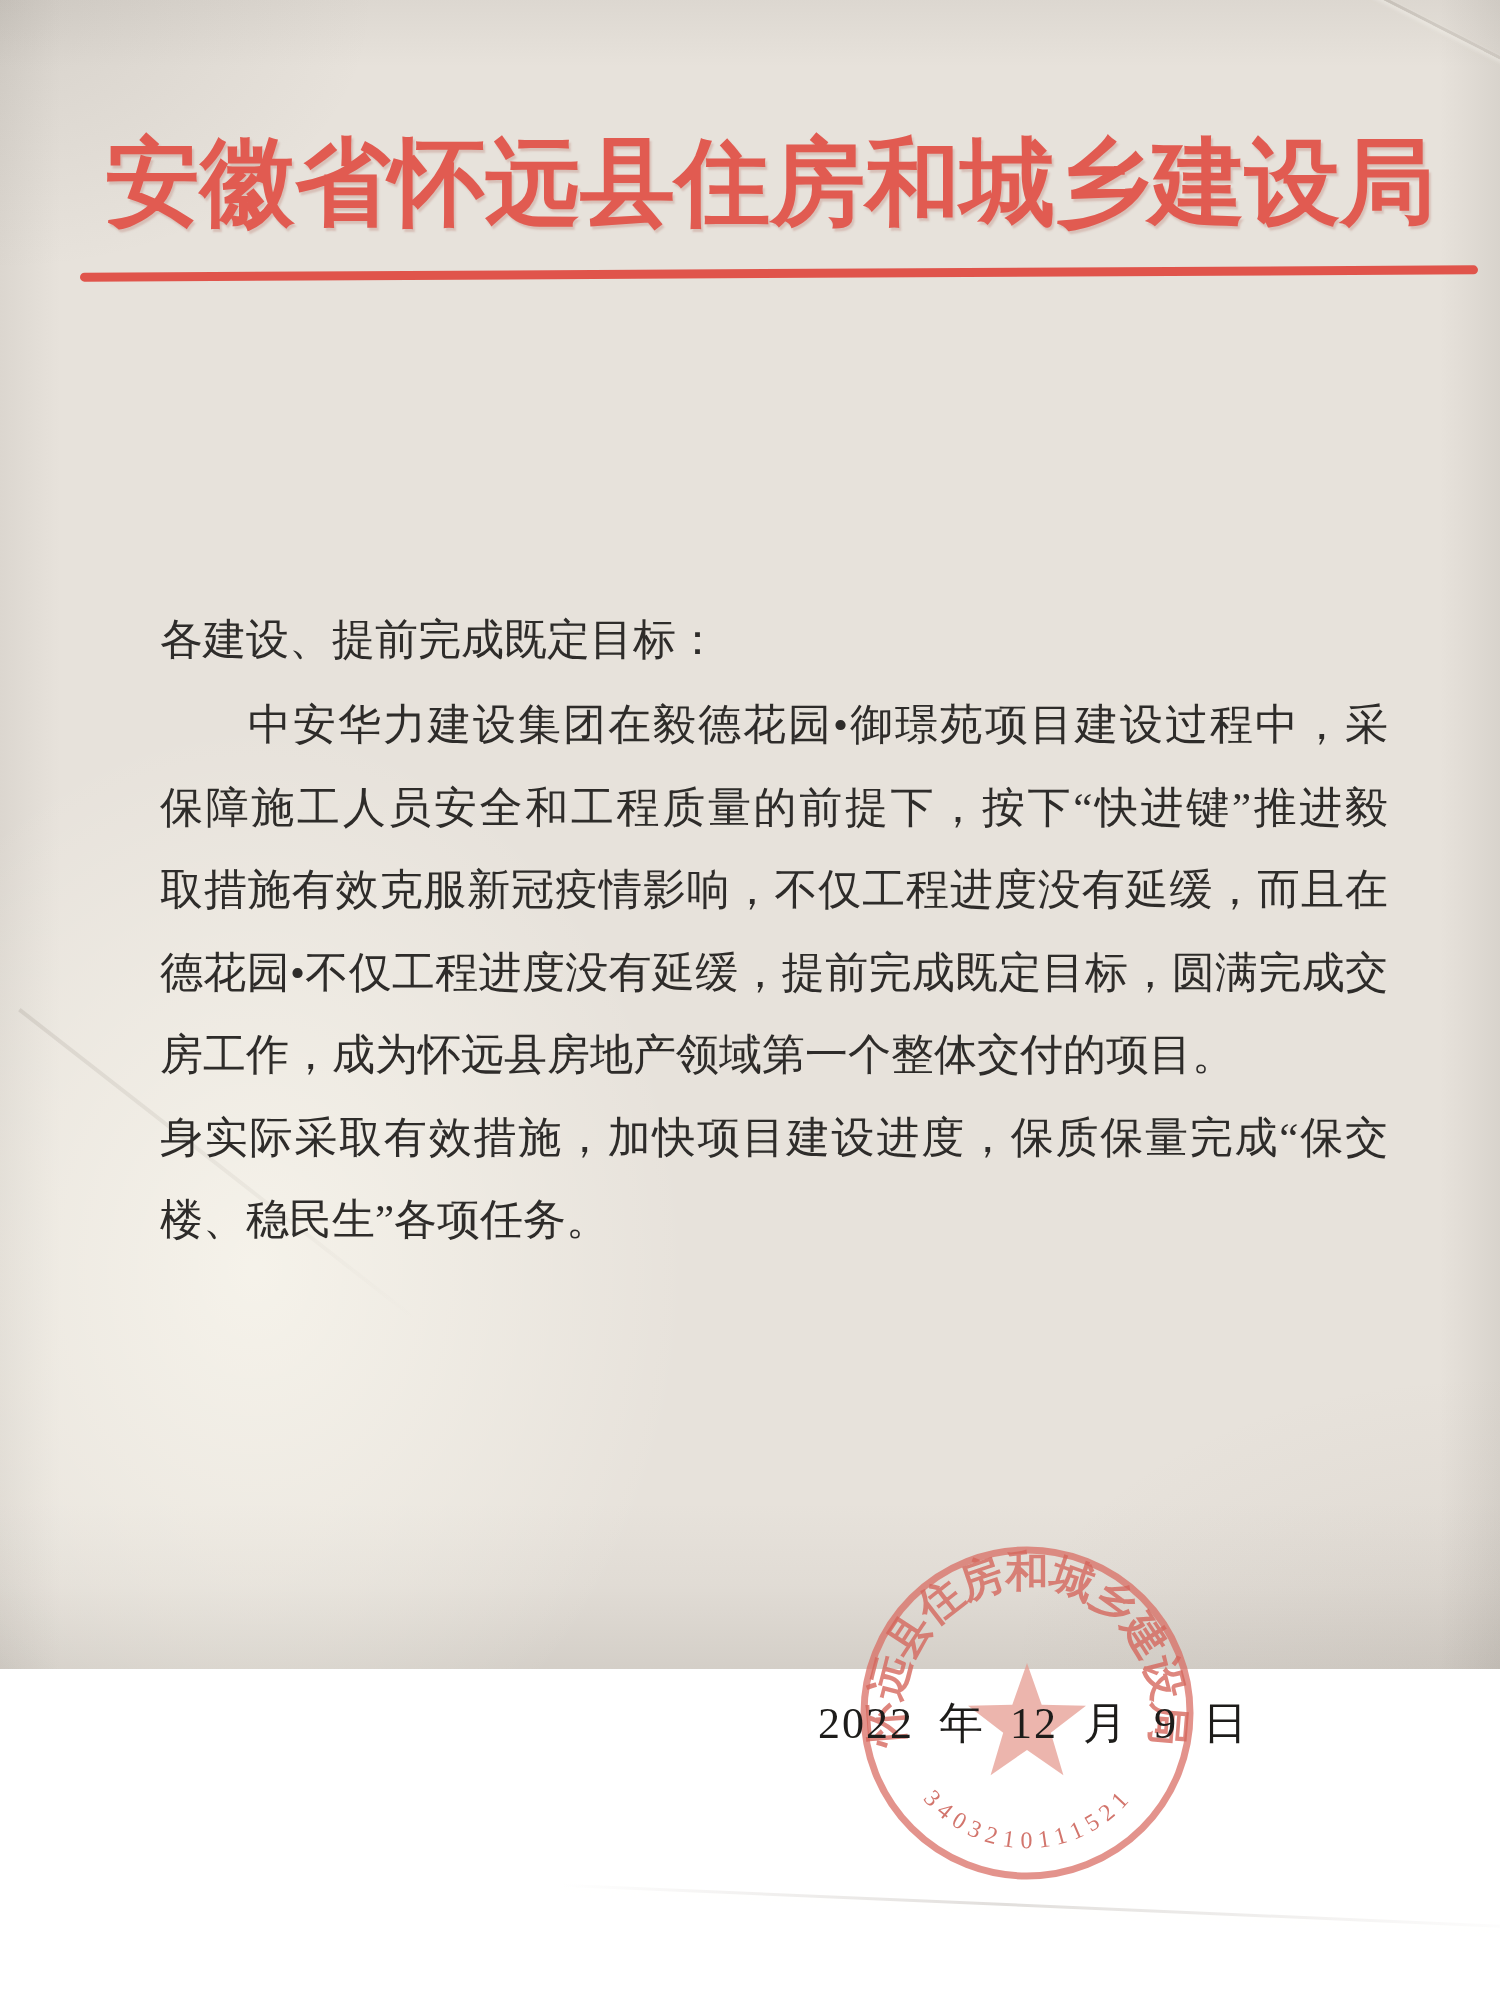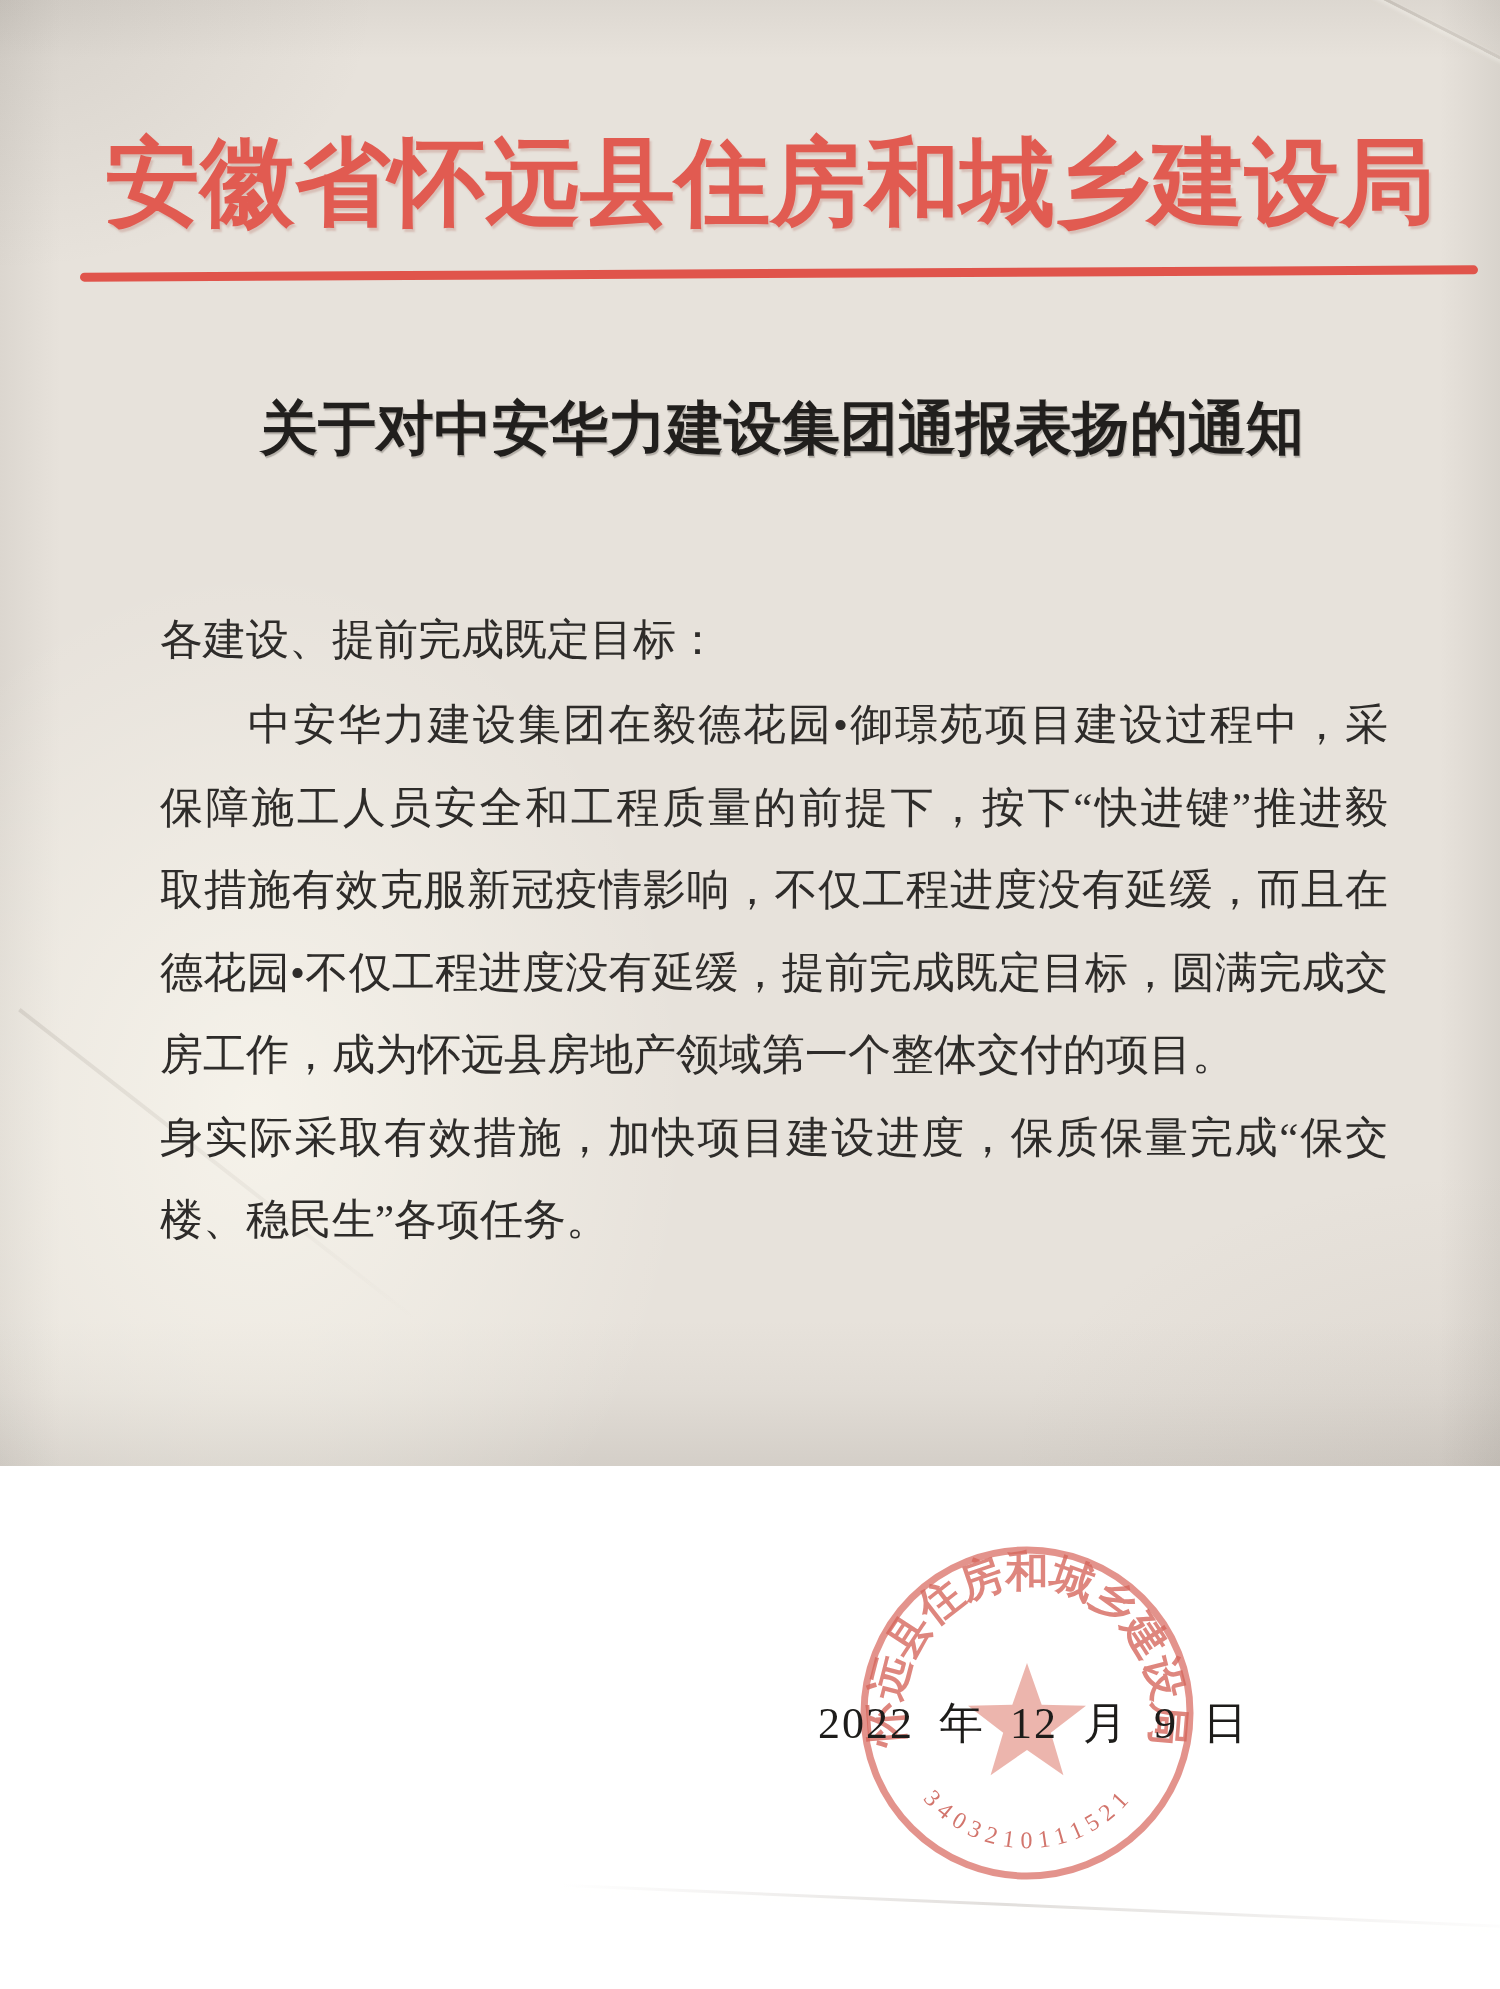--- a/index.html
+++ b/index.html
@@ -2,21 +2,21 @@
 <html><head>
 <meta charset="utf-8">
 <style>
   html,body{margin:0;padding:0;}
   body{
     width:1500px;height:1989px;
     font-family:"Liberation Serif","DejaVu Serif",serif;
     overflow:hidden;
   }
   .paper{
-    position:relative;width:1500px;height:1466px;
+    position:relative;width:1500px;height:1669px;
     background-color:#e7e2db;
     background-image:
       radial-gradient(ellipse 620px 780px at 17% 76%, rgba(255,253,244,0.60), rgba(255,253,244,0) 70%),
       radial-gradient(ellipse 500px 360px at 0% 0%, rgba(105,100,93,0.13), rgba(105,100,93,0) 75%),
       linear-gradient(90deg, rgba(118,112,105,0.10) 0%, rgba(118,112,105,0) 4%),
       linear-gradient(270deg, rgba(118,112,105,0.13) 0%, rgba(118,112,105,0) 4%),
       linear-gradient(180deg, rgba(128,122,115,0.10) 0%, rgba(128,122,115,0) 4%),
       linear-gradient(0deg, rgba(112,106,99,0.16) 0%, rgba(108,102,96,0.05) 5%, rgba(108,102,96,0) 10%),
       radial-gradient(ellipse 700px 420px at 100% 100%, rgba(132,120,112,0.10), rgba(132,120,112,0) 70%);
   }
@@ -90,21 +90,20 @@
 <div class="paper">
 
   <div class="crease crease-tr"></div>
   <div class="crease crease-bl"></div>
   <div class="crease crease-b"></div>
 
   <div class="letterhead">安徽省怀远县住房和城乡建设局</div>
 
   <div class="red-rule"></div>
 
-  <h1 class="doc-title">关于对中安华力建设集团通报表扬的通知</h1>
 
   <div class="body-block">
     <div class="salutation">各建设、提前完成既定目标：</div>
     <div class="bline indent">中安华力建设集团在毅德花园•御璟苑项目建设过程中，采</div>
     <div class="bline">保障施工人员安全和工程质量的前提下，按下“快进键”推进毅</div>
     <div class="bline">取措施有效克服新冠疫情影响，不仅工程进度没有延缓，而且在</div>
     <div class="bline">德花园•不仅工程进度没有延缓，提前完成既定目标，圆满完成交</div>
     <div class="bline para-end">房工作，成为怀远县房地产领域第一个整体交付的项目。</div>
     <div class="bline">身实际采取有效措施，加快项目建设进度，保质保量完成“保交</div>
     <div class="bline para-end">楼、稳民生”各项任务。</div>

